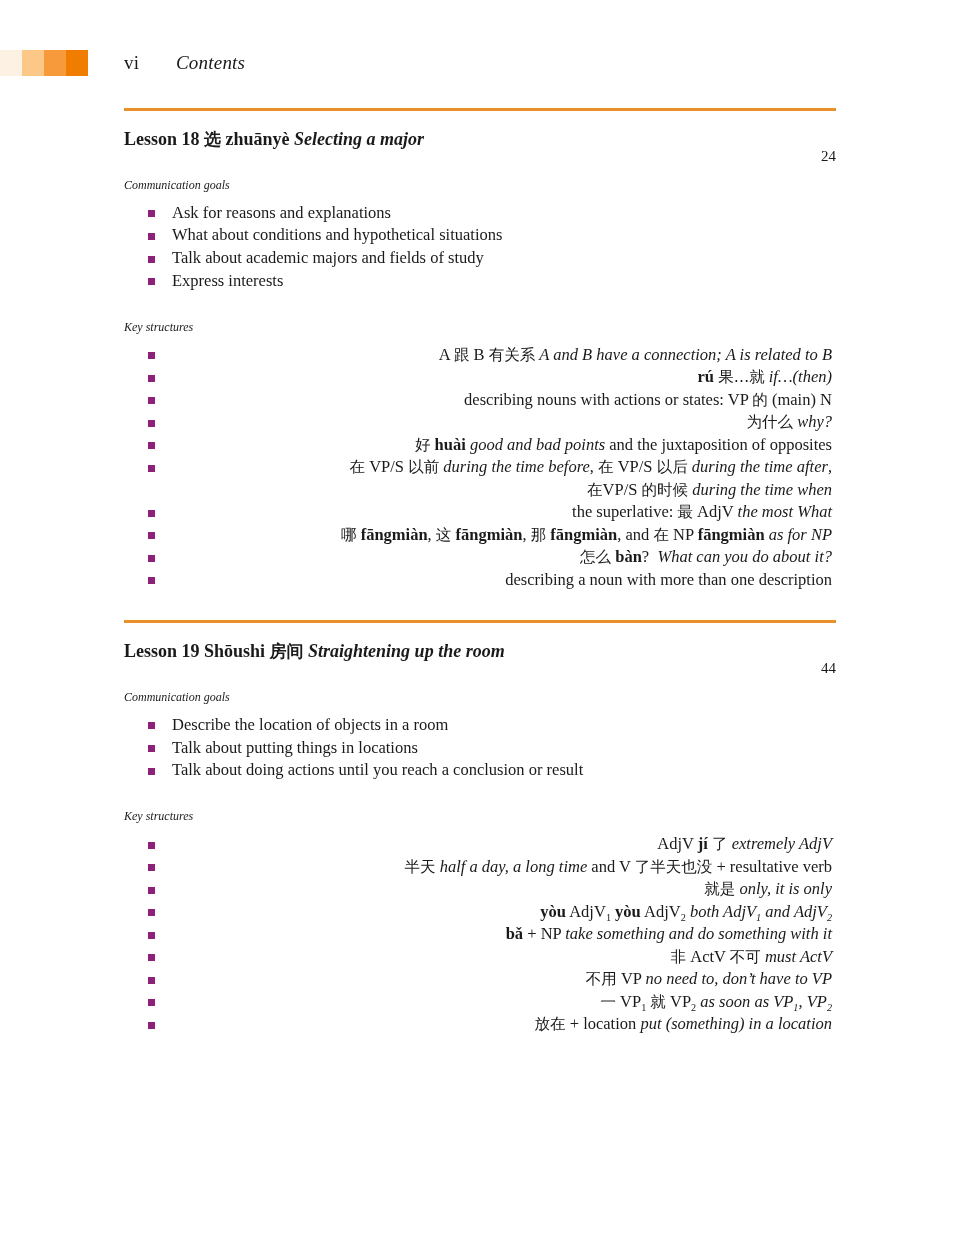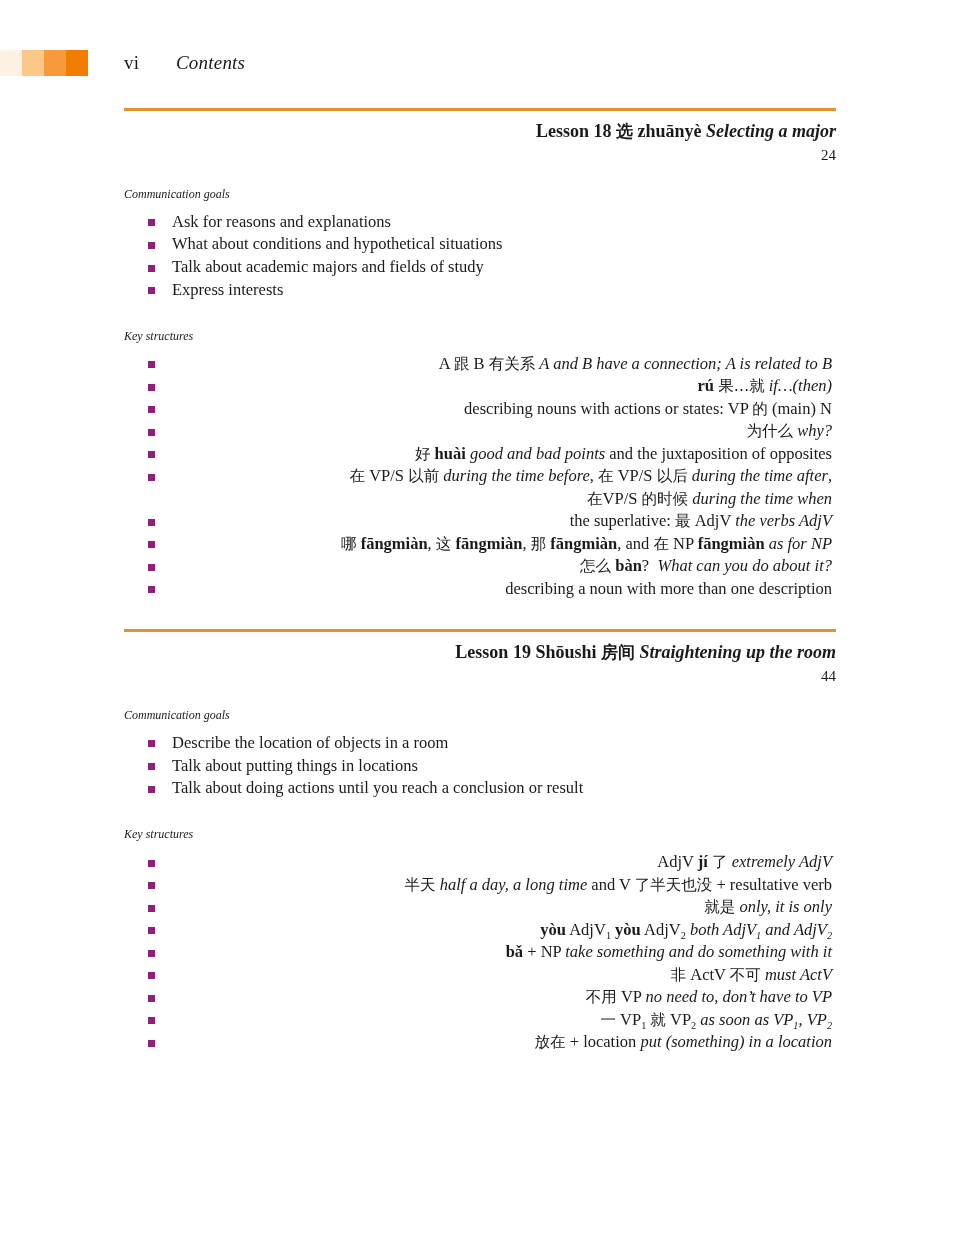--- a/index.html
+++ b/index.html
@@ -59,22 +59,21 @@
   .rule {
     height: 3px;
     background: #E8902A;
     width: 100%;
   }
 
   .lesson-head {
     display: flex;
     align-items: flex-end;
     justify-content: space-between;
-    margin-top: 9px;
-    flex-direction: column;
+    margin-top: 17px;
   }
   .lesson-title {
     font-size: 18px;
     font-weight: bold;
     line-height: 1.25;
   }
   .lesson-title .gloss {
     font-style: italic;
     font-weight: bold;
   }
@@ -83,21 +82,21 @@
     font-weight: bold;
     font-size: 17px;
   }
   .page-num {
     font-size: 15px;
     font-style: normal;
     padding-left: 14px;
     white-space: nowrap;
     align-self: flex-end;
     position: relative;
-    top: 4px;
+    top: 14px;
   }
 
   .section-label {
     font-style: italic;
     font-size: 12px;
     margin-top: 27px;
     margin-bottom: 9px;
   }
 
   ul.bullets {
@@ -166,21 +165,21 @@
     </ul>
 
     <div class="section-label">Key structures</div>
     <ul class="bullets tight">
       <li>A <span class="cn">跟</span> B <span class="cn">有关系</span> <span class="it">A and B have a connection; A is related to B</span></li>
       <li><span class="bd">rú</span> <span class="cn">果…就</span> <span class="it">if…(then)</span></li>
       <li>describing nouns with actions or states: VP <span class="cn">的</span> (main) N</li>
       <li><span class="cn">为什么</span> <span class="it">why?</span></li>
       <li><span class="cn">好</span> <span class="bd">huài</span> <span class="it">good and bad points</span> and the juxtaposition of opposites</li>
       <li><span class="cn">在</span> VP/S <span class="cn">以前</span> <span class="it">during the time before</span>, <span class="cn">在</span> VP/S <span class="cn">以后</span> <span class="it">during the time after</span>,<br><span class="cn">在</span>VP/S <span class="cn">的时候</span> <span class="it">during the time when</span></li>
-      <li>the superlative: <span class="cn">最</span> AdjV <span class="it">the verbs AdjV</span></li>
+      <li>the superlative: <span class="cn">最</span> AdjV <span class="it">the most What</span></li>
       <li><span class="cn">哪</span> <span class="bd">fāngmiàn</span>, <span class="cn">这</span> <span class="bd">fāngmiàn</span>, <span class="cn">那</span> <span class="bd">fāngmiàn</span>, and <span class="cn">在</span> NP <span class="bd">fāngmiàn</span> <span class="it">as for NP</span></li>
       <li><span class="cn">怎么</span> <span class="bd">bàn</span>?&nbsp; <span class="it">What can you do about it?</span></li>
       <li>describing a noun with more than one description</li>
     </ul>
   </section>
 
   <section class="lesson lesson19">
     <div class="rule"></div>
 
     <div class="lesson-head">

